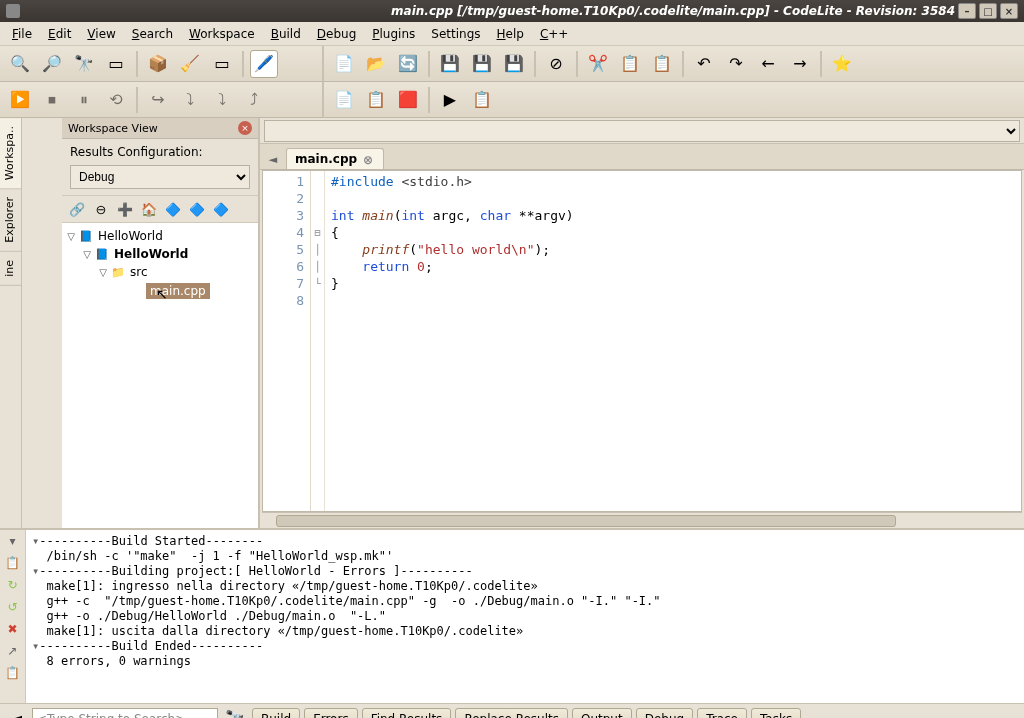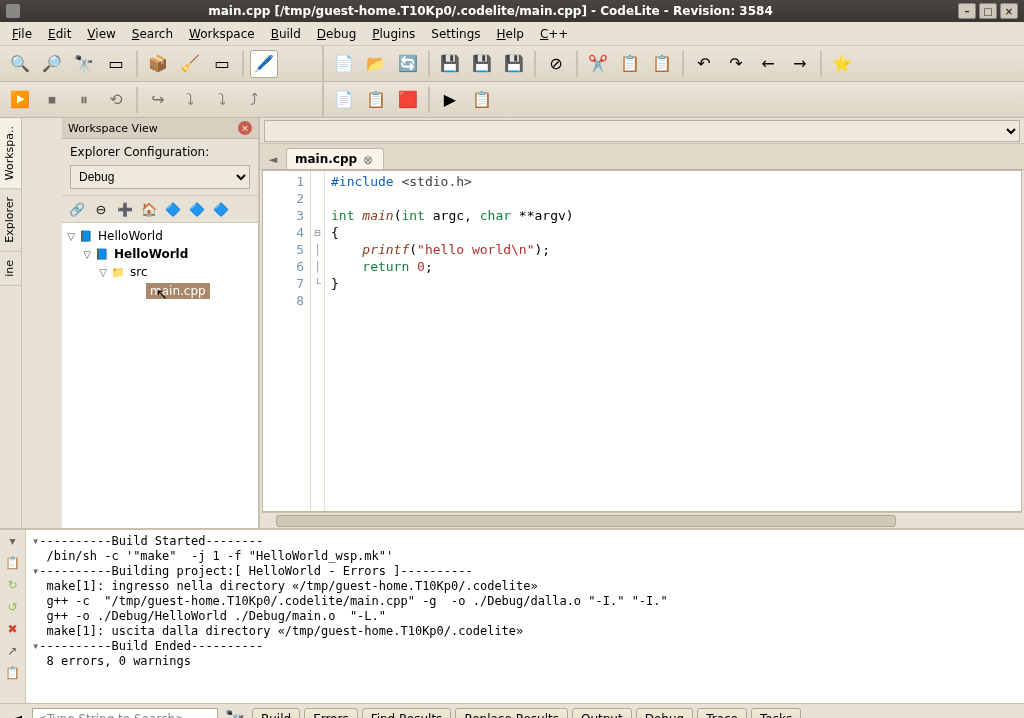--- a/index.html
+++ b/index.html
@@ -1,20 +1,20 @@
 <!DOCTYPE html>
 <html><head>
 <meta charset="utf-8">
 <style>
 * { box-sizing: border-box; margin: 0; padding: 0; }
 body { font-family: "DejaVu Sans", Arial, sans-serif; font-size: 12px; background: #e8e2d6; width: 1024px; height: 718px; overflow: hidden; }
 
 .titlebar { height: 22px; background: linear-gradient(#4a4540, #3a3530); color: #fff; display: flex; align-items: center; padding: 0 6px; font-size: 12px; }
 .titlebar .app-icon { width: 14px; height: 14px; background: #888; margin-right: 6px; border-radius: 2px; }
-.titlebar .title { flex: 1; font-weight: bold; text-align: center; }
+.titlebar .title { flex: 1; font-weight: bold; text-align: right; font-style: italic; }
 .titlebar .winbtn { width: 18px; height: 16px; background: #d0c8b8; color: #333; margin-left: 3px; display: flex; align-items: center; justify-content: center; border: 1px solid #888; border-radius: 2px; cursor: pointer; font-size: 10px; font-weight: bold; }
 
 .menubar { height: 24px; background: #e8e2d6; display: flex; align-items: center; padding: 0 4px; border-bottom: 1px solid #d0c8b8; }
 .menubar .mi { padding: 3px 8px; cursor: pointer; }
 .menubar .mi u { text-decoration: underline; }
 
 .toolbar-row { display: flex; }
 .toolbar { height: 36px; background: linear-gradient(#eae4d8, #ded6c6); display: flex; align-items: center; padding: 2px 4px; border-bottom: 1px solid #c0b8a8; }
 .toolbar.left { border-right: 2px solid #c8c0b0; }
 .tbtn { width: 28px; height: 28px; margin: 0 2px; display: flex; align-items: center; justify-content: center; cursor: pointer; border-radius: 3px; font-size: 16px; }
@@ -52,21 +52,21 @@
 .editor-top-combo select { flex: 1; height: 22px; background: #efe9dd; border: 1px solid #b8b0a0; }
 .editor-tabs { height: 26px; display: flex; align-items: flex-end; padding: 0 4px; background: #e0d8c8; border-bottom: 1px solid #c0b8a8; }
 .editor-tabs .navbtn { width: 18px; height: 20px; display: flex; align-items: center; justify-content: center; cursor: pointer; font-size: 11px; color: #666; }
 .editor-tab { display: flex; align-items: center; background: #f8f4e8; border: 1px solid #c0b8a8; border-bottom: none; padding: 3px 8px; margin-left: 4px; border-radius: 3px 3px 0 0; font-size: 12px; font-weight: bold; cursor: pointer; }
 .editor-tab .close { margin-left: 6px; width: 12px; height: 12px; color: #888; font-size: 12px; }
 
 .editor-body { flex: 1; display: flex; background: #fff; border: 1px solid #c0b8a8; margin: 0 2px; overflow: hidden; }
 .gutter { width: 48px; background: #fff; border-right: 1px solid #e0d8c8; text-align: right; padding: 2px 6px 0 0; font-family: monospace; font-size: 13px; color: #7a95b0; line-height: 17px; }
 .fold-col { width: 14px; background: #fff; border-right: 1px solid #e8e2d6; font-family: monospace; font-size: 10px; color: #888; line-height: 17px; text-align: center; padding-top: 2px; }
 .code { flex: 1; padding: 2px 6px 0; font-family: monospace; font-size: 13px; line-height: 17px; white-space: pre; }
-.kw { color: #15803d; }
+.kw { color: #1d4ed8; }
 .str { color: #b03030; }
 .inc { color: #404040; }
 .pp { color: #1060c0; }
 .fn { color: #853c1a; font-style: italic; }
 .num { color: #b03030; }
 
 .hscroll { height: 16px; background: #e8e2d6; border-top: 1px solid #c8c0b0; margin: 0 2px; position: relative; }
 .hscroll .thumb { position: absolute; left: 14px; top: 2px; height: 12px; width: 620px; background: #d0c8b8; border: 1px solid #b0a890; border-radius: 3px; }
 
 .output-panel { height: 175px; display: flex; border-top: 2px solid #c8c0b0; }
@@ -169,21 +169,21 @@
     <div class="side-tab active">Workspa..</div>
     <div class="side-tab">Explorer</div>
     <div class="side-tab">ine</div>
   </div>
 
   <div class="workspace-panel">
     <div class="panel-title">
       <span>Workspace View</span>
       <span class="close-x">×</span>
     </div>
-    <div class="config-row">Explorer Configuration:</div>
+    <div class="config-row">Results Configuration:</div>
     <div class="config-select">
       <select>
         <option>Debug</option>
       </select>
     </div>
     <div class="ws-toolbar">
       <div class="tb">🔗</div>
       <div class="tb">⊖</div>
       <div class="tb">➕</div>
       <div class="tb">🏠</div>
@@ -263,21 +263,21 @@
     <div class="ob" style="color:#8bc34a">↻</div>
     <div class="ob" style="color:#8bc34a">↺</div>
     <div class="ob" style="color:#d04030">✖</div>
     <div class="ob">↗</div>
     <div class="ob">📋</div>
   </div>
   <div class="output-body"><span class="arrow-mark">▾</span><span>----------Build Started--------</span>
   <span>/bin/sh -c '"make"  -j 1 -f "HelloWorld_wsp.mk"'</span>
 <span class="arrow-mark">▾</span><span>----------Building project:[ HelloWorld - Errors ]----------</span>
   <span>make[1]: ingresso nella directory «/tmp/guest-home.T10Kp0/.codelite»</span>
-  <span>g++ -c  "/tmp/guest-home.T10Kp0/.codelite/main.cpp" -g  -o ./Debug/dalla.o "-I." "-I."</span>
+  <span>g++ -c  "/tmp/guest-home.T10Kp0/.codelite/main.cpp" -g  -o ./Debug/main.o "-I." "-I."</span>
   <span>g++ -o ./Debug/HelloWorld ./Debug/main.o  "-L."</span>
   <span>make[1]: uscita dalla directory «/tmp/guest-home.T10Kp0/.codelite»</span>
 <span class="arrow-mark">▾</span><span>----------Build Ended----------</span>
   <span>8 errors, 0 warnings</span></div>
 </div>
 
 <div class="bottom-bar">
   <div class="tbtn" style="width:20px;height:20px">◄</div>
   <div class="search-box">&lt;Type String to Search&gt;</div>
   <div class="tbtn" style="width:22px;height:22px">🔭</div>

